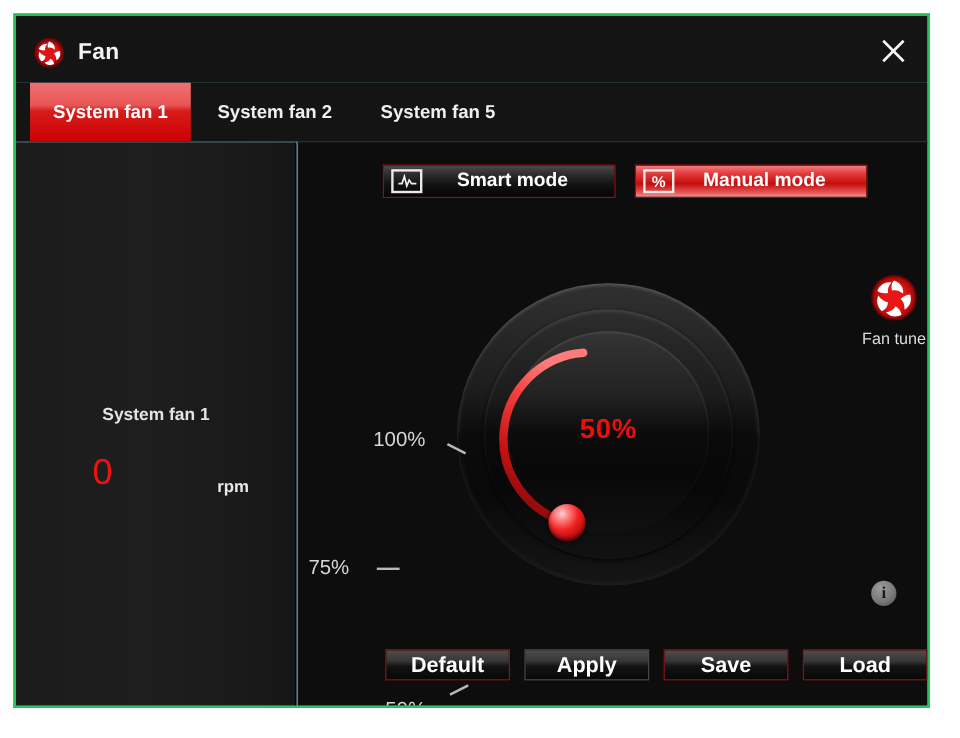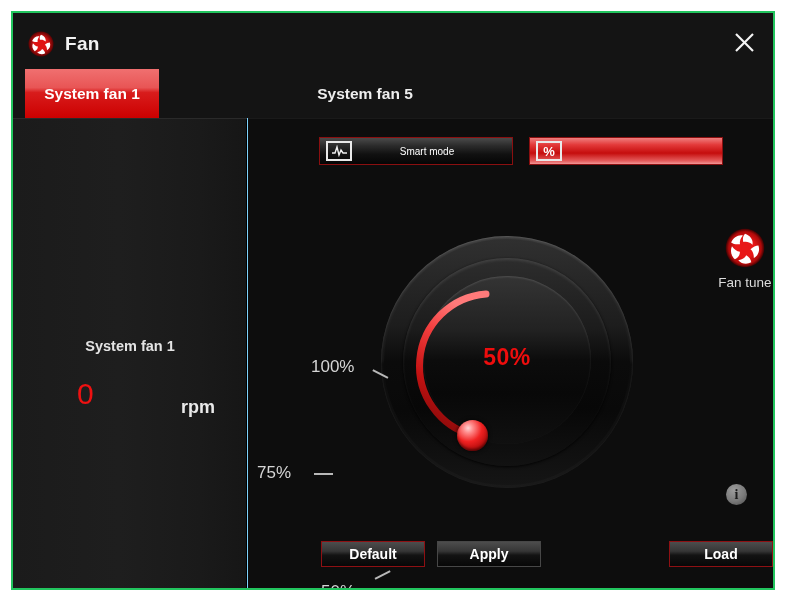--- a/index.html
+++ b/index.html
@@ -131,21 +131,21 @@
     top: 258px;
     color: #ee1111;
     font-size: 30px;
     font-weight: normal;
   }
   #rpm-unit {
     position: absolute;
     left: 168px;
     top: 278px;
     color: #e9e9e9;
-    font-size: 18px;
+    font-size: 14px;
     font-weight: bold;
   }
 
   #right-panel {
     position: absolute;
     left: 235px;
     top: 0;
     right: 0;
     height: 100%;
     background: #0d0d0d;
@@ -188,22 +188,22 @@
   #manual-mode-button .mode-icon {
     color: #ffffff;
     font-size: 13px;
     font-weight: bold;
     line-height: 1;
   }
   .mode-label {
     flex: 1;
     text-align: center;
     color: #ffffff;
-    font-size: 10px;
-    font-weight: normal;
+    font-size: 16px;
+    font-weight: bold;
     padding-right: 10px;
   }
 
   
   #dial-widget {
     position: absolute;
     left: 133px;
     top: 117px;
     width: 252px;
     height: 252px;
@@ -328,21 +328,21 @@
   
   .action-button {
     position: absolute;
     top: 422px;
     width: 104px;
     height: 26px;
     background: linear-gradient(to bottom, #4d4d4d 0%, #363636 38%, #131313 55%, #070707 100%);
     border: 1px solid #8e1013;
     box-sizing: border-box;
     color: #ffffff;
-    font-size: 14px;
+    font-size: 18px;
     font-weight: bold;
     display: flex;
     align-items: center;
     justify-content: center;
     cursor: pointer;
   }
   .action-button.neutral { border-color: #474747; }
   #btn-default { left: 73px; }
   #btn-apply   { left: 189px; }
   #btn-save    { left: 305px; }
@@ -379,20 +379,23 @@
         <line x1="2" y1="2" x2="19" y2="19" stroke="#f5f5f5" stroke-width="2.2"></line>
         <line x1="19" y1="2" x2="2" y2="19" stroke="#f5f5f5" stroke-width="2.2"></line>
       </svg>
     </div>
   </div>
 
   <div id="tab-strip">
     <div class="tab active" style="left:12px; width:134px;">
       <span>System fan 1</span>
     </div>
+    <div class="tab" style="left:148px; width:136px;">
+      <span>System fan 2</span>
+    </div>
     <div class="tab" style="left:284px; width:136px;">
       <span>System fan 5</span>
     </div>
   </div>
 
   <div id="body-area">
 
     <div id="left-panel">
       <div id="fan-name-label">System fan 1</div>
       <div id="rpm-value">0</div>
@@ -407,20 +410,21 @@
             <polyline points="1,8 4,8 6,2 8,10 10,5 12,8 16,8" fill="none" stroke="#f0f0f0" stroke-width="1.4"></polyline>
           </svg>
         </div>
         <div class="mode-label">Smart mode</div>
       </div>
 
       <div id="manual-mode-button" class="mode-button">
         <div class="mode-icon">
           <span>%</span>
         </div>
+        <div class="mode-label">Manual mode</div>
       </div>
 
       <div id="dial-widget">
         <div id="dial-outer"></div>
         <div id="dial-mid"></div>
         <div id="dial-inner"></div>
         <svg id="dial-arc" viewBox="0 0 252 252">
           <defs>
             <linearGradient id="arcGrad" x1="0%" y1="100%" x2="30%" y2="0%">
               <stop offset="0%" stop-color="#6e0606"></stop>
@@ -469,19 +473,22 @@
       <div id="info-icon">
         <span>i</span>
       </div>
 
       <div id="btn-default" class="action-button">
         <span>Default</span>
       </div>
       <div id="btn-apply" class="action-button neutral">
         <span>Apply</span>
       </div>
+      <div id="btn-save" class="action-button">
+        <span>Save</span>
+      </div>
       <div id="btn-load" class="action-button">
         <span>Load</span>
       </div>
 
     </div>
   </div>
 </div>
 
 </body></html>

